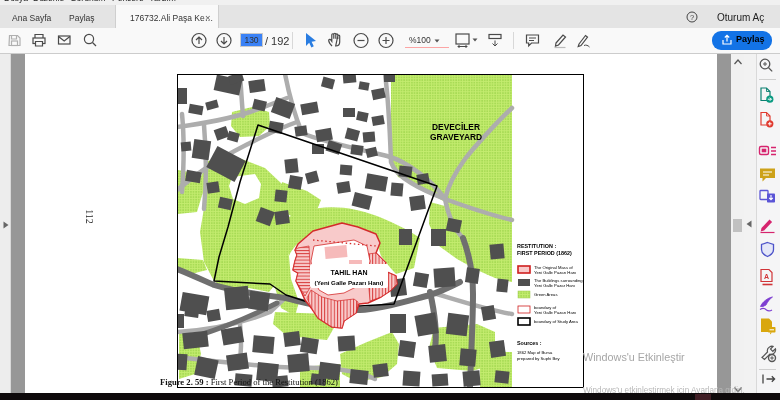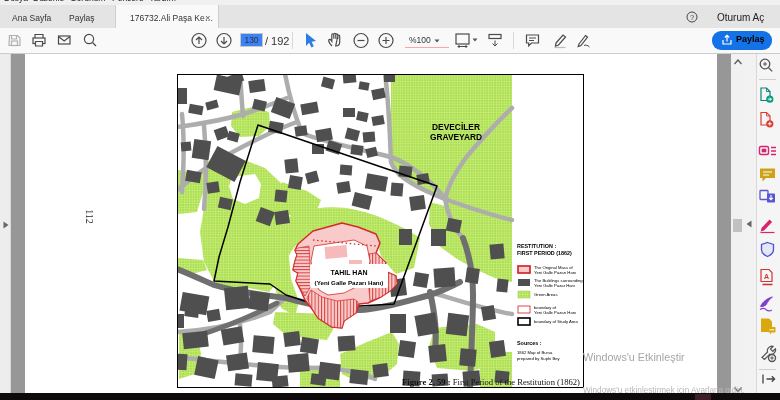--- a/index.html
+++ b/index.html
@@ -13,21 +13,21 @@
 #leftstrip{left:0;top:54px;width:10px;height:339px;background:#ededed;border-right:1px solid #d9d9d9;}
 #docgray{left:11px;top:54px;width:733px;height:339px;background:#979797;}
 #page{left:25px;top:54px;width:692px;height:339px;background:#ffffff;}
 #vscroll{left:731px;top:54px;width:13px;height:339px;background:#f1f1f1;}
 #vthumb{left:733px;top:219px;width:9px;height:13px;background:#c1c1c1;}
 #splitter{left:744px;top:54px;width:12px;height:339px;background:#f2f2f2;border-right:1px solid #d9d9d9;}
 #panel{left:757px;top:54px;width:23px;height:339px;background:#f5f5f6;}
 #taskbar{left:0;top:393px;width:780px;height:7px;background:#0e0a0b;}
 .wm1{left:583px;top:351px;font-size:10.8px;color:#a6a6a6;}
 .wm2{left:583px;top:366px;font-size:8.2px;color:#b7b7b7;margin-top:20px;}
-#caption{left:160px;top:377px;width:420px;text-align:right;font-family:"Liberation Serif",serif;font-size:8.6px;color:#111;}
+#caption{left:160px;top:377px;width:420px;text-align:left;font-family:"Liberation Serif",serif;font-size:8.6px;color:#111;}
 #pnum{left:74px;top:211px;width:30px;font-family:"Liberation Serif",serif;font-size:10px;color:#222;transform:rotate(90deg);text-align:center;}
 </style></head>
 <body>
 <div class="abs" id="menubar">
  <span style="left:4px">Dosya</span>
     <span style="left:33px">Düzenle</span>
     <span style="left:70px">Görünüm</span>
     <span style="left:112px">Pencere</span>
     <span style="left:149px">Yardım</span>
 </div>

